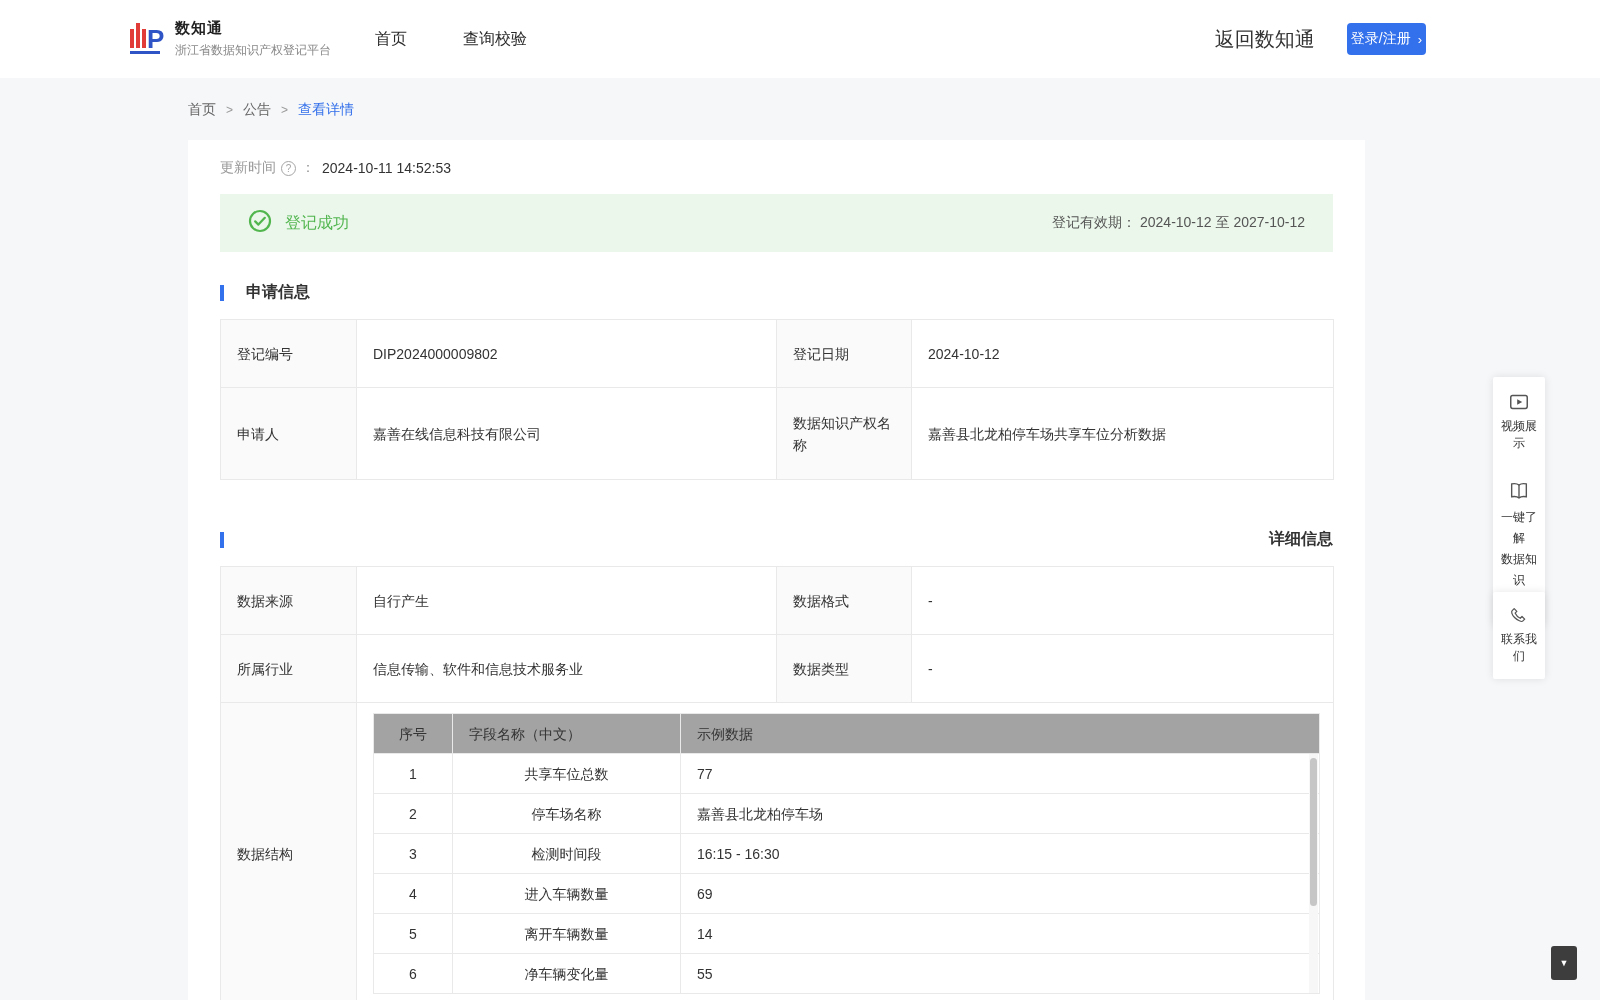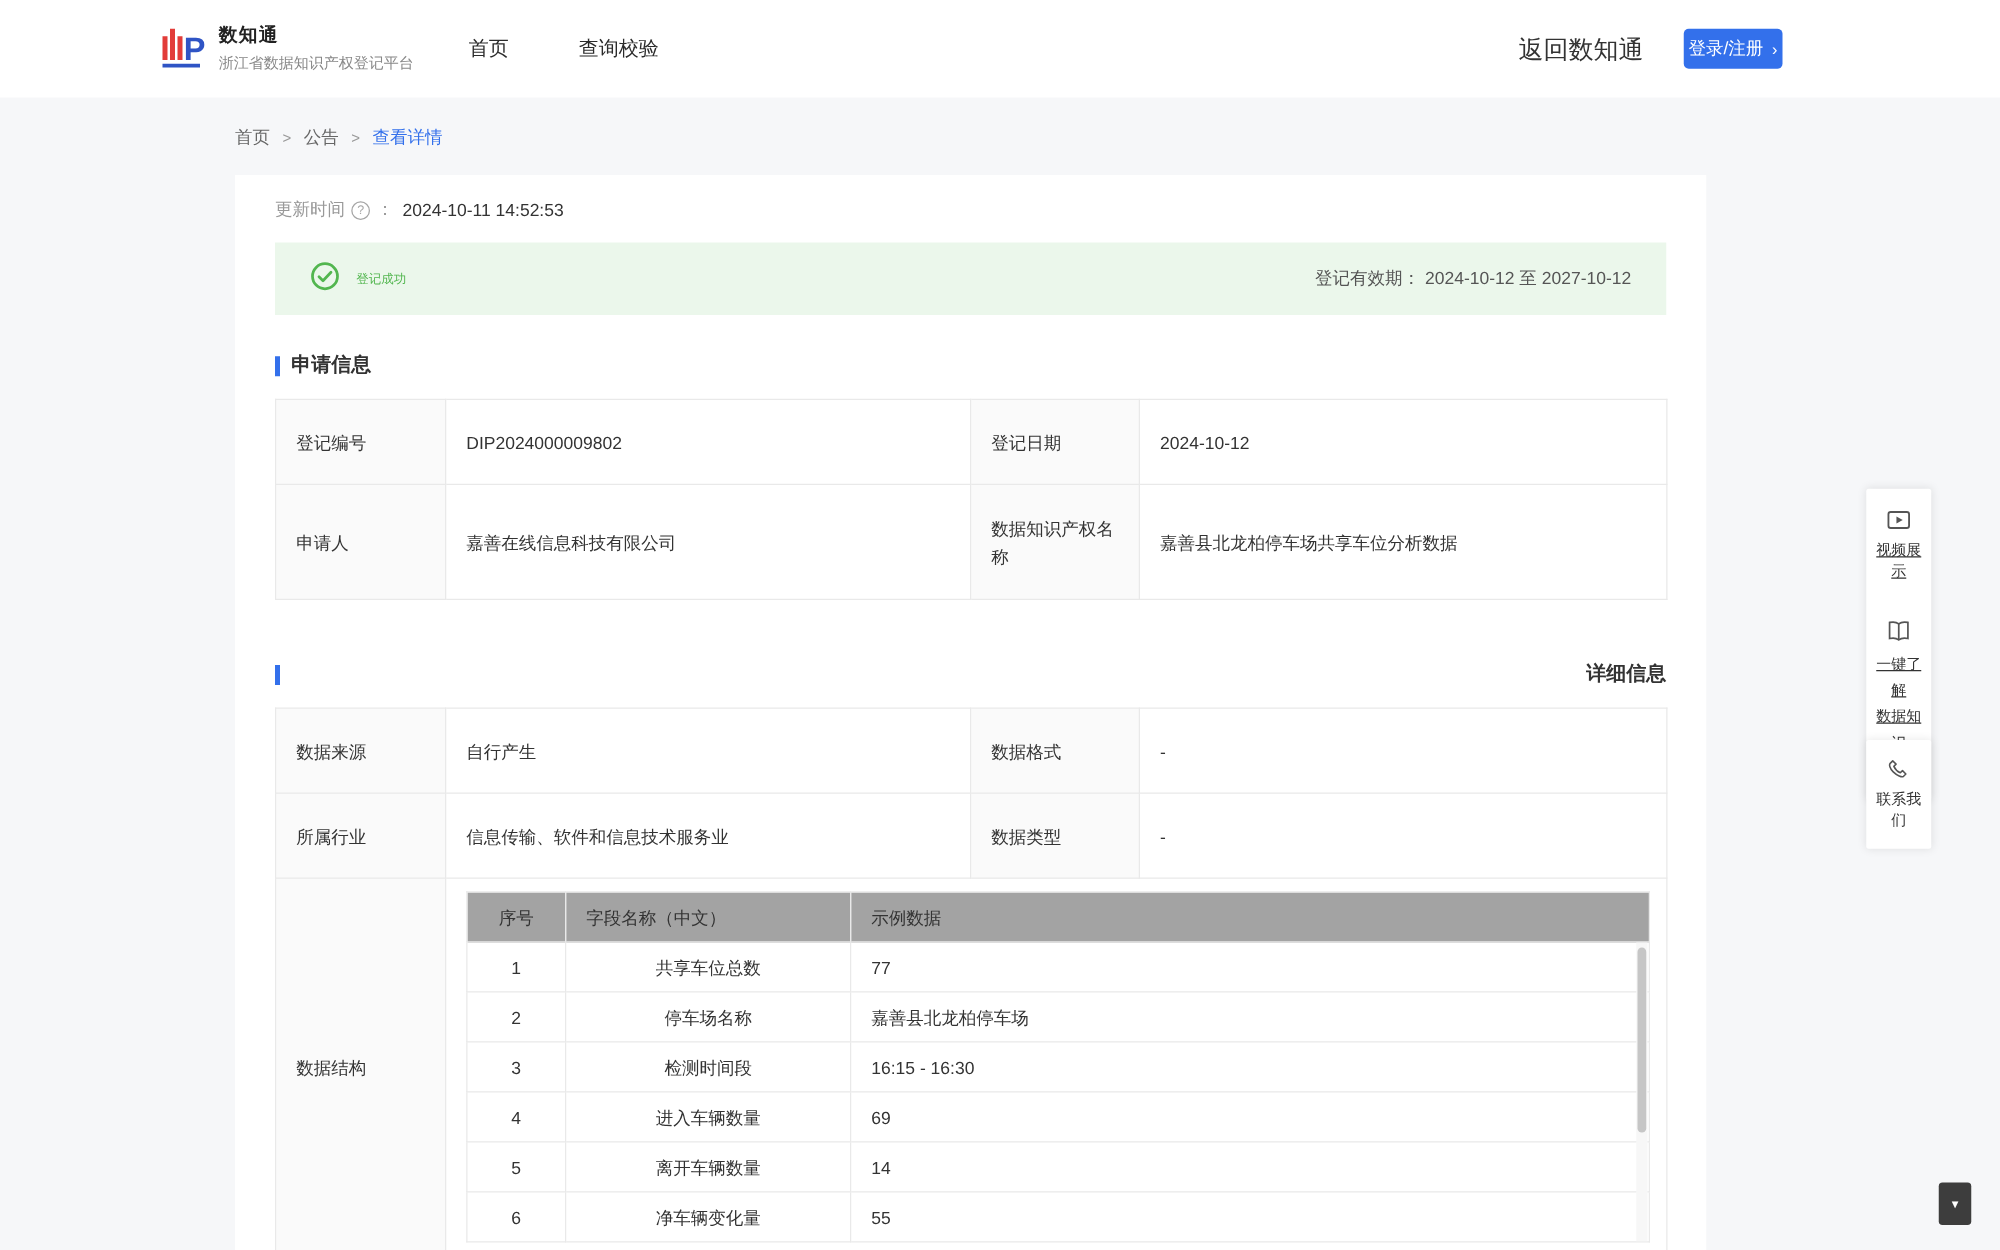--- a/index.html
+++ b/index.html
@@ -38,24 +38,24 @@
 
   .update-row { display:flex; align-items:center; font-size:14px; color:#999;
                 height:24px; gap:5px;text-align:right; }
   .help-icon { width:15px; height:15px; border:1px solid #a5a5a5; border-radius:50%;
                font-size:10px; color:#a5a5a5; display:flex; align-items:center;
                justify-content:center; cursor:pointer; }
   .update-value { color:#333; margin-left:2px; }
 
   .banner { margin-top:14px; height:58px; background:#ebf7eb; display:flex;
             align-items:center; padding:0 28px; }
-  .banner-status { color:#52b64f; font-size:10px; margin-left:13px; }
+  .banner-status { color:#52b64f; font-size:16px; margin-left:13px; }
   .banner-right { margin-left:auto; font-size:14px; color:#555; }
 
-  .section-title { margin-top:30px; display:flex; align-items:center; gap:9px;
+  .section-title { margin-top:30px; display:flex; align-items:center; gap:22px;
                    font-size:16px; font-weight:bold; color:#333; }
   .section-bar { width:4px; height:16px; background:#3370eb; }
 
   table.info { border-collapse:collapse; width:1113px; margin-top:16px;
                table-layout:fixed; }
   table.info td { border:1px solid #e9e9e9; font-size:14px; color:#333;
                   padding:10px 16px; vertical-align:middle; line-height:22px; }
   table.info td.lbl { background:#fafafa; }
   tr.r68 td { height:68px; }
   tr.r92 td { height:92px; }
@@ -73,21 +73,21 @@
   .vscroll { position:absolute; right:1px; top:41px; bottom:1px; width:9px;
              background:#f7f7f7; }
   .vscroll-thumb { position:absolute; top:4px; left:1px; width:7px; height:148px;
                    background:#c6c6c6; border-radius:4px; cursor:pointer; }
 
   
   .float-box { position:absolute; left:1493px; width:52px; background:#fff;
                box-shadow:0 0 8px rgba(0,0,0,.10); border-radius:2px;
                text-align:center; font-size:12px; color:#333;
                padding:14px 3px; }
-  .float-box-1 { top:391px;text-decoration:underline; }
+  .float-box-1 { top:377px; }
   .float-box-2 { top:592px; }
   .float-item { cursor:pointer; }
   .float-item + .float-item { margin-top:28px; }
   .float-item svg { display:block; margin:0 auto 5px; }
   .float-label div { line-height:21px; }
 
   .scroll-btn { position:absolute; left:1551px; top:946px; width:26px; height:34px;
                 background:#3d3d3d; color:#fff; border-radius:3px; display:flex;
                 align-items:center; justify-content:center; font-size:9px;
                 cursor:pointer; }

